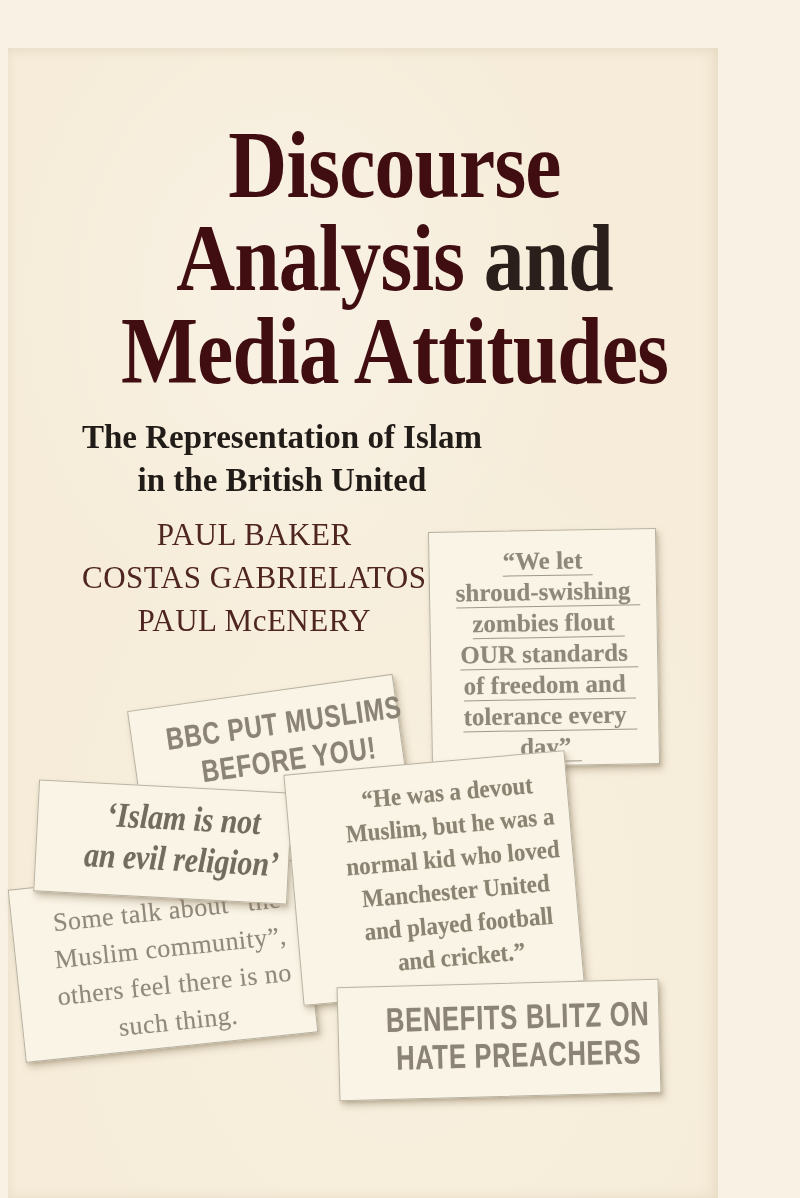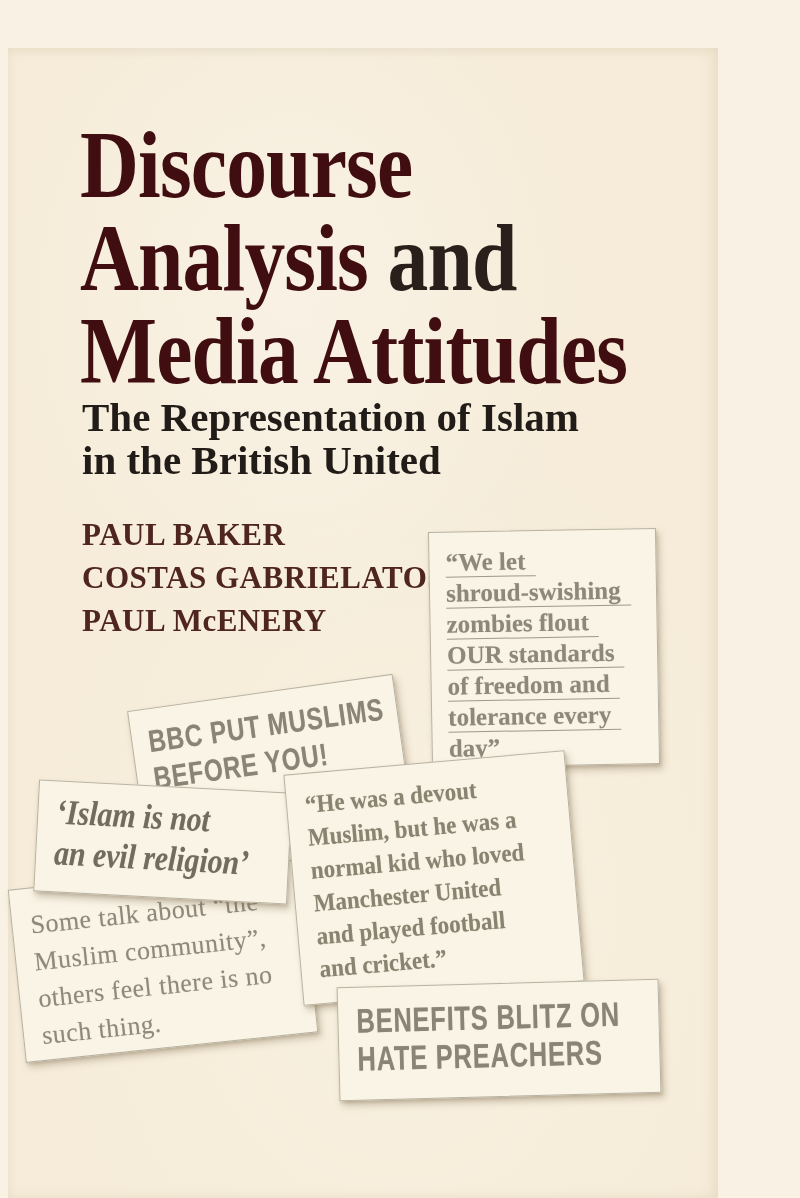--- a/index.html
+++ b/index.html
@@ -1,33 +1,33 @@
 <!DOCTYPE html>
 <html><head>
 <meta charset="utf-8">
 <style>
   html,body{margin:0;padding:0;background:#f9f2e4;}
   .stage{position:relative;width:800px;height:1198px;overflow:hidden;background:#f9f2e4;
-         font-family:"Liberation Serif", serif;}
+         font-family:"Liberation Serif", serif;text-align:center;}
   .cover{position:absolute;left:8px;top:48px;width:710px;height:1150px;
          background:
            radial-gradient(ellipse 420px 520px at 40% 22%, rgba(255,255,255,0.30), rgba(255,255,255,0) 70%),
            radial-gradient(ellipse 500px 700px at 55% 75%, rgba(255,252,242,0.25), rgba(255,255,255,0) 75%),
            #f6ecd9;
          box-shadow: inset -5px 0 14px rgba(190,170,140,0.18), inset 0 3px 10px rgba(190,170,140,0.12);}
   
   .title{position:absolute;left:72px;top:70px;color:#400d11;font-weight:bold;
          font-size:96px;line-height:93px;transform:scaleX(0.85);transform-origin:left top;
          width:740px;white-space:nowrap;letter-spacing:-1px;}
   .title .and{color:#2a1f1a;}
   
-  .subtitle{position:absolute;left:74px;top:348px;color:#211c17;font-weight:bold;
-            font-size:41px;line-height:43px;white-space:nowrap;font-family:Liberation Serif, serif;}
+  .subtitle{position:absolute;left:74px;top:368px;color:#211c17;font-weight:bold;
+            font-size:33px;line-height:43px;white-space:nowrap;font-family:Liberation Serif, serif;}
   
-  .authors{position:absolute;left:74px;top:465px;color:#4f2521;font-weight:bold;
+  .authors{position:absolute;left:74px;top:465px;color:#4f2521;font-weight:normal;
            font-size:31px;line-height:43px;letter-spacing:0.5px;white-space:nowrap;}
   
   .clip{position:absolute;background:#faf4e6;border:1px solid #b8b2a2;
         box-shadow:3px 5px 7px rgba(130,112,82,0.35), 1px 2px 3px rgba(130,112,82,0.25);
         box-sizing:border-box;}
   .clip .cl{display:block;white-space:nowrap;}
   .inner{transform-origin:left top;}
   .clip-we-let{left:422px;top:482px;width:228px;height:236px;transform:rotate(-1deg);z-index:2;
                padding:16px 6px 0 16px;color:#8d887a;font-weight:bold;font-size:25px;}
   .clip-we-let .cl{height:31px;}

